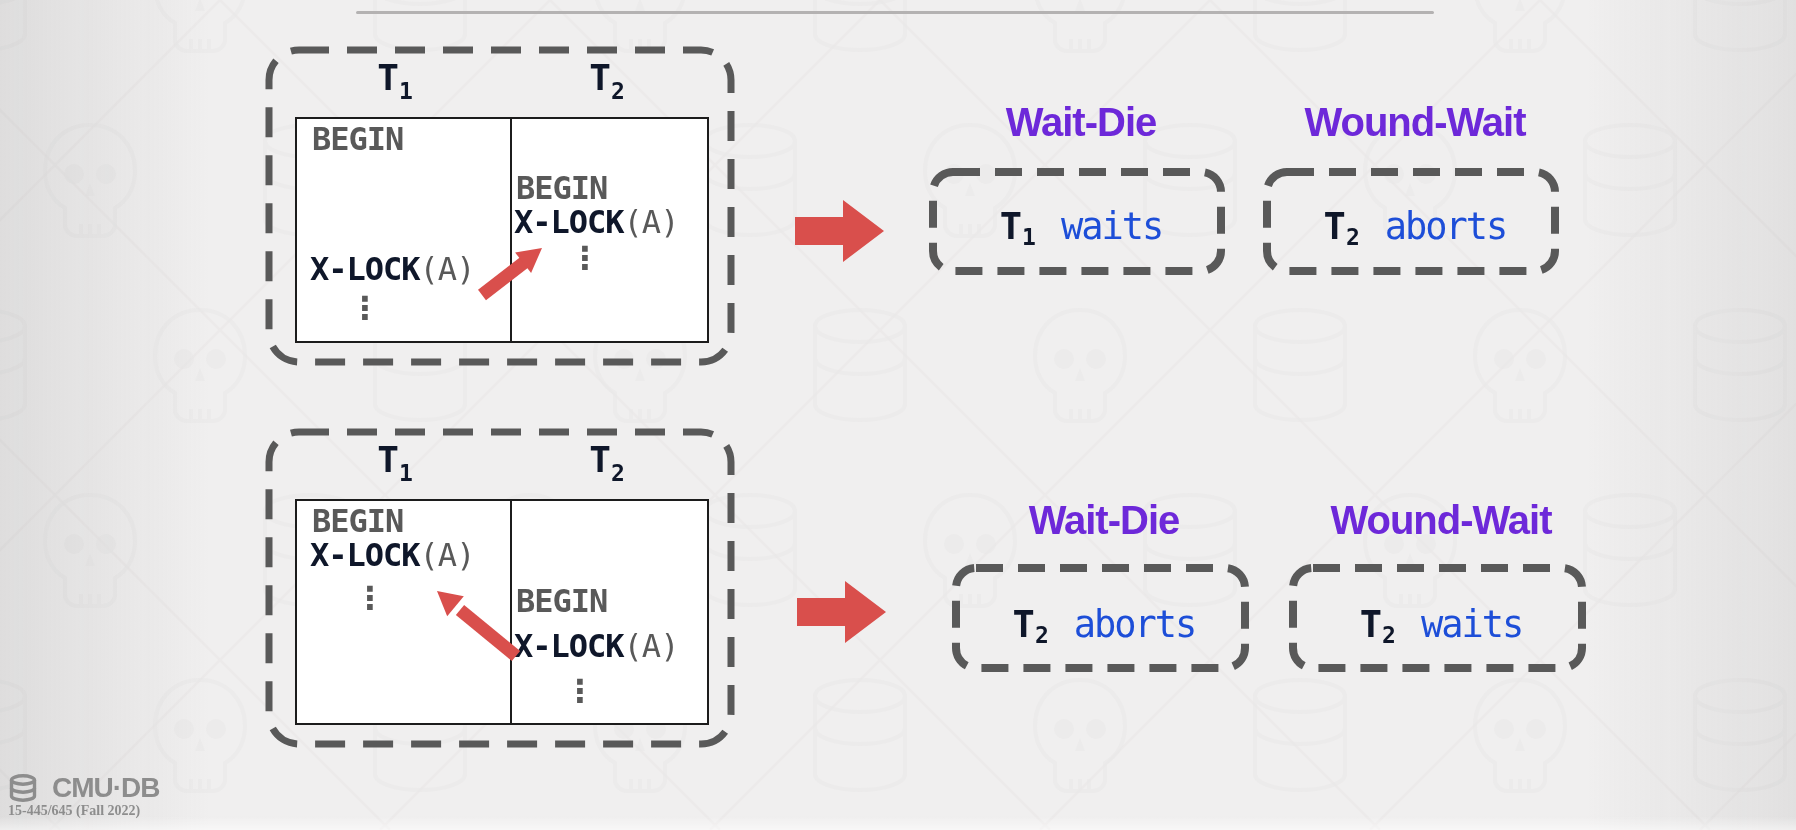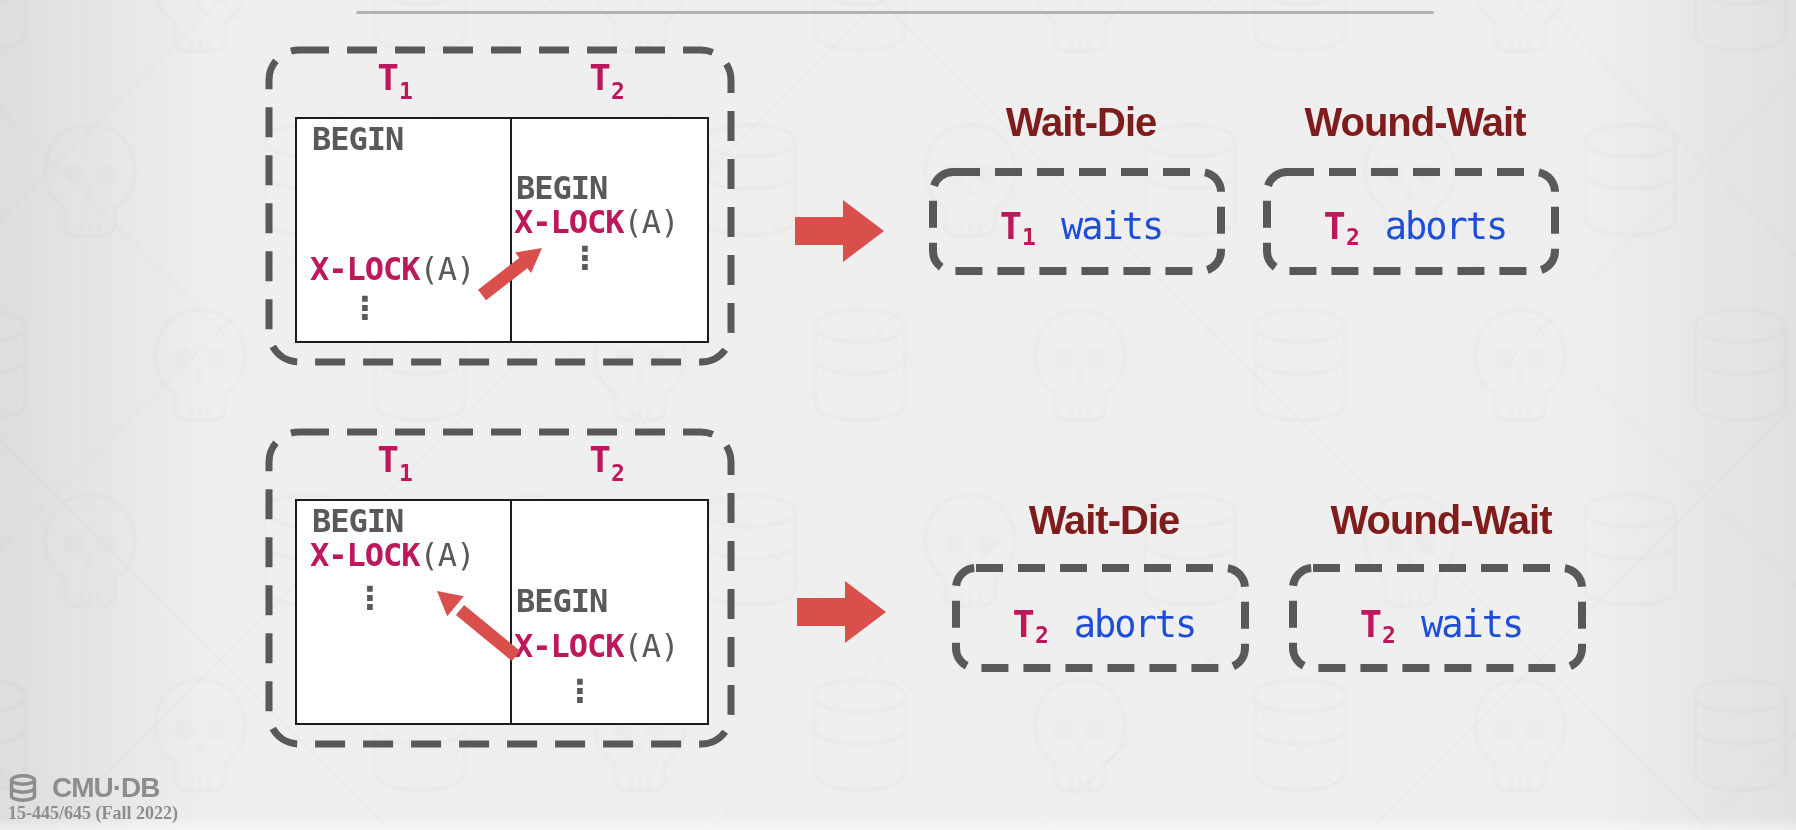--- a/index.html
+++ b/index.html
@@ -4,21 +4,21 @@
 <style>
   html,body{margin:0;padding:0;background:#e4e4e4;}
   #slide{
     position:relative;width:1796px;height:830px;overflow:hidden;
     background:#f0efef;font-family:"Liberation Sans",sans-serif;
   }
   .abs{position:absolute;}
   .mono{font-family:"DejaVu Sans Mono",monospace;}
   .sans{font-family:"Liberation Sans",sans-serif;}
   .serif{font-family:"Liberation Serif",serif;}
-  .red{color:#be185d;}
+  .red{color:#0f172a;}
   .gray{color:#595959;}
 
   
   .top-rule{left:356px;top:11px;width:1078px;height:3px;background:#b4b2b2;border-radius:2px;}
 
   
   .vig-left{left:0;top:0;bottom:0;width:210px;
     background:linear-gradient(to right,rgba(150,150,150,.20),rgba(150,150,150,0));}
   .vig-right{right:0;top:0;bottom:0;width:210px;
     background:linear-gradient(to left,rgba(150,150,150,.16),rgba(150,150,150,0));}
@@ -30,29 +30,29 @@
   .col-divider{position:absolute;top:0;bottom:0;left:213px;width:2px;background:#1c1c1c;}
 
   .col-label{width:190px;text-align:center;font-size:36px;font-weight:bold;line-height:44px;}
   .col-label .tsub{font-size:23px;position:relative;top:9px;}
 
   .code-line{font-size:32px;font-weight:bold;line-height:32px;letter-spacing:-1px;white-space:nowrap;}
   .code-line .arg{color:#595959;font-weight:normal;}
   .ellipsis{width:50px;text-align:center;font-size:32px;line-height:30px;font-weight:bold;color:#595959;
     font-family:"DejaVu Sans",sans-serif;}
 
-  .outcome-title{width:300px;text-align:center;font-size:40px;font-weight:bold;color:#7f1d1d;letter-spacing:-1px;}
+  .outcome-title{width:300px;text-align:center;font-size:40px;font-weight:bold;color:#6d28d9;letter-spacing:-1px;}
   .outcome-content{width:296px;height:56px;display:flex;align-items:center;justify-content:center;white-space:nowrap;}
   .outcome-content .tbase{font-size:37px;font-weight:bold;}
   .outcome-content .tsub{font-size:23px;font-weight:bold;position:relative;top:11px;}
   .outcome-content .verb{font-size:37px;color:#1d4ed8;margin-left:25px;letter-spacing:-2px;}
 
   .footer-logo{display:flex;align-items:center;gap:14px;}
   .footer-logo .logo-text{font-size:28px;font-weight:bold;color:#8d8d8d;letter-spacing:-1px;}
-  .footer-course{font-size:18px;font-weight:bold;color:#8d8d8d;}
+  .footer-course{font-size:14px;font-weight:bold;color:#8d8d8d;}
 </style>
 </head>
 <body>
 
 <div id="slide">
 
   <svg id="watermark" class="abs" style="left:0;top:0;" width="1796" height="830" viewBox="0 0 1796 830">
     <defs>
       <g id="wm-skull" fill="none" stroke="#e9e8e8" stroke-width="4">
         <path d="M45,0 C18,0 0,20 0,46 C0,63 8,76 20,83 L20,100 C20,106 26,111 32,111 L58,111 C64,111 70,106 70,100 L70,83 C82,76 90,63 90,46 C90,20 72,0 45,0 Z"></path>

